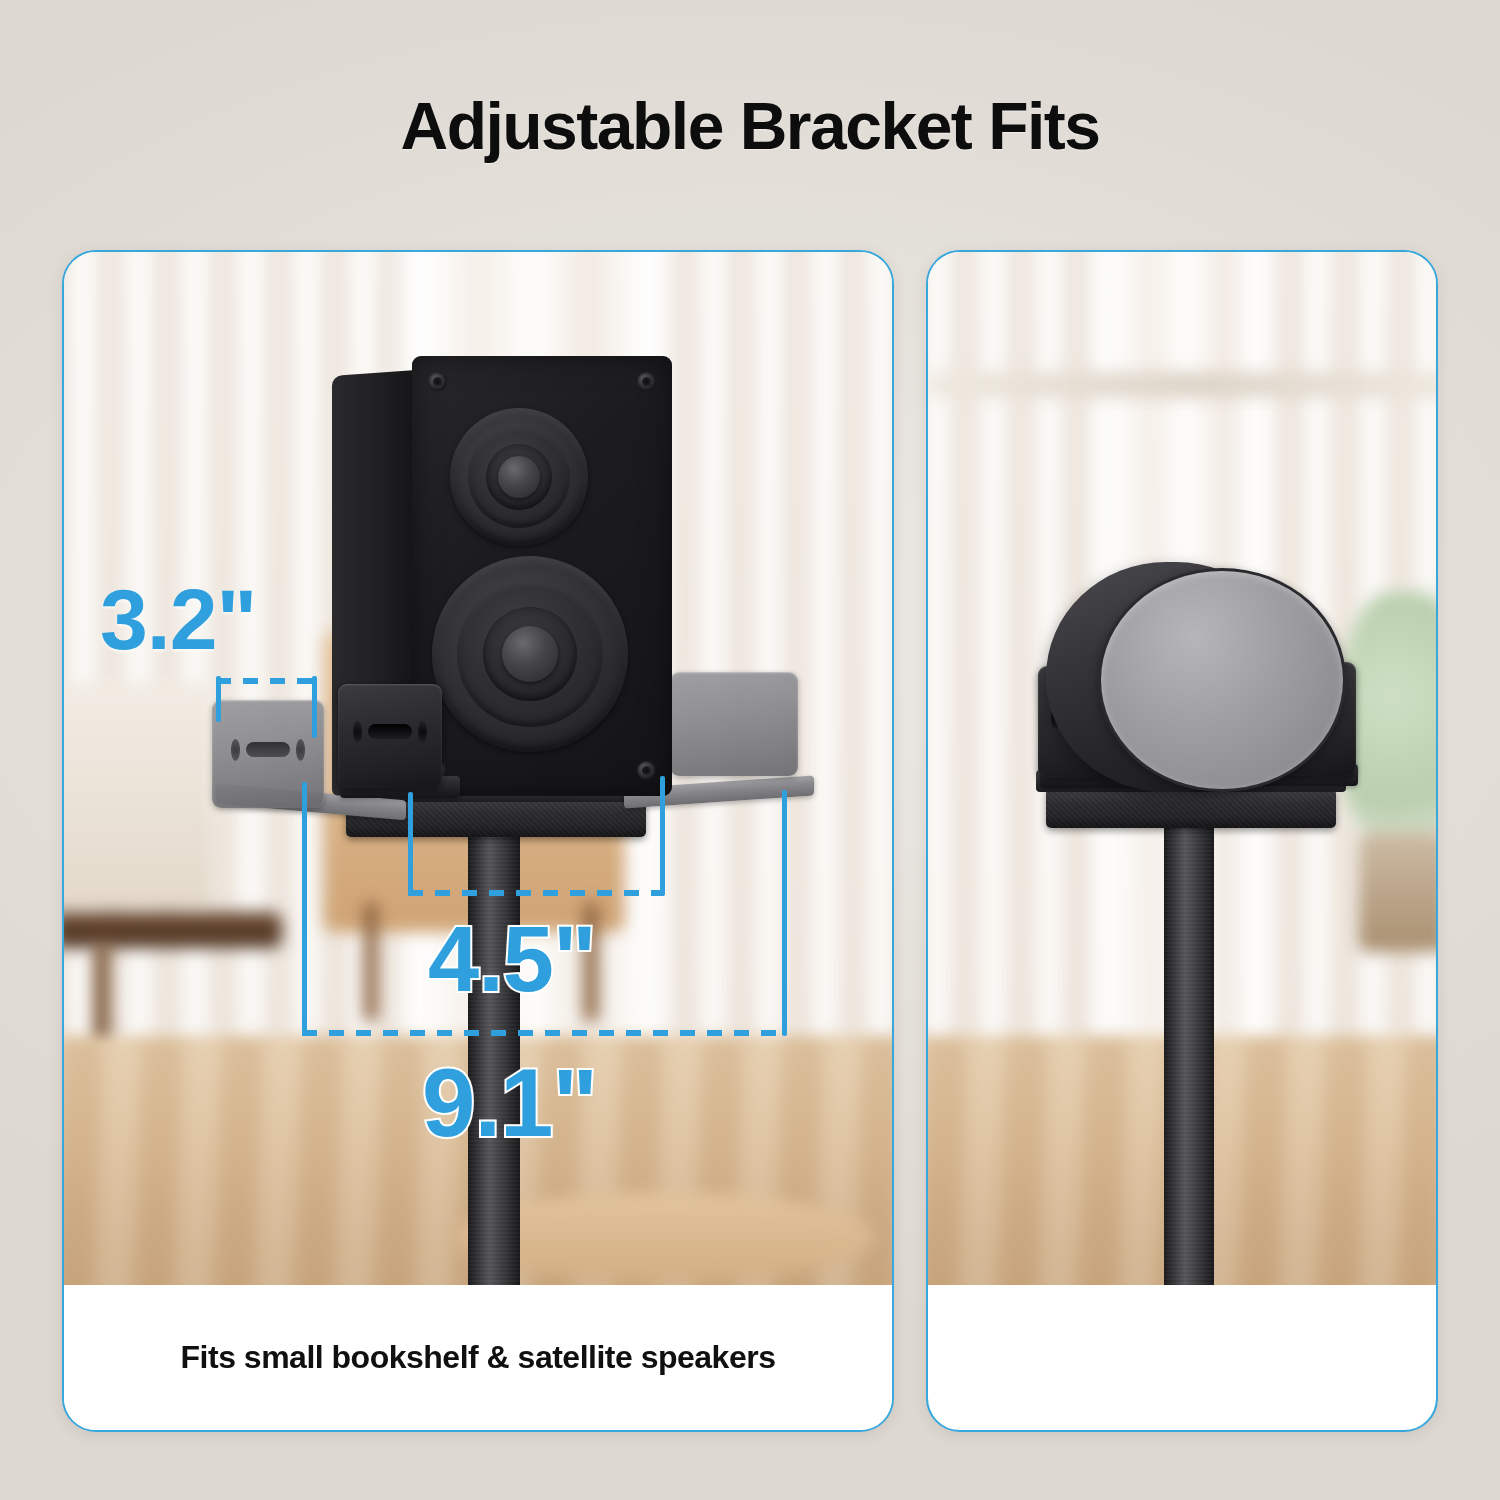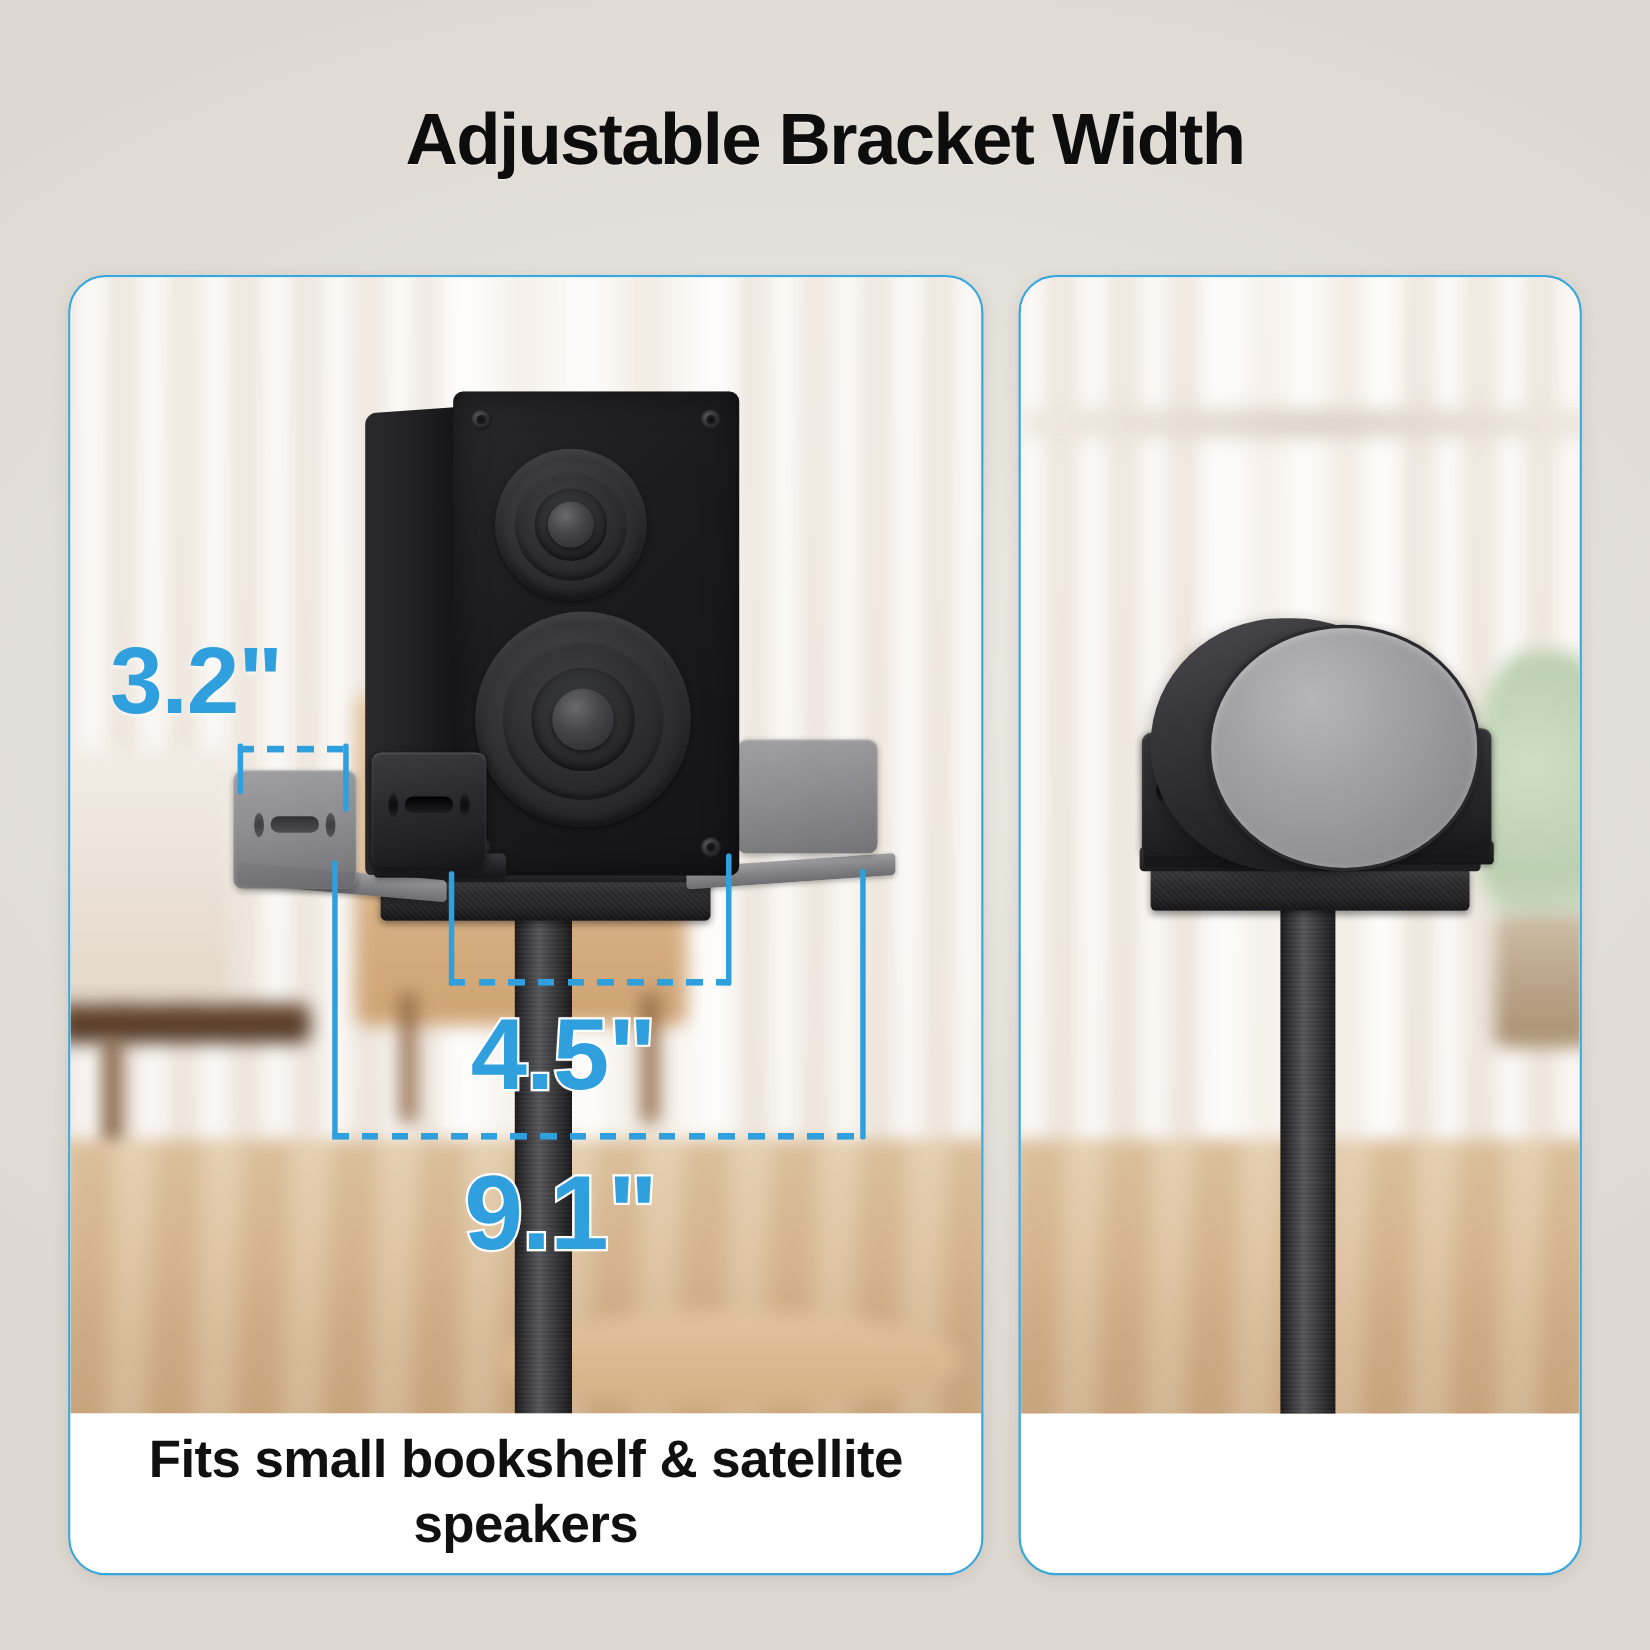--- a/index.html
+++ b/index.html
@@ -28,21 +28,21 @@
     box-shadow:0 3px 14px rgba(90,80,70,.13);
   }
   #panel-left { left:62px;  width:832px; }
   #panel-right{ left:926px; width:512px; }
 
   .photo{ position:absolute; left:0; top:0; right:0; bottom:145px; overflow:hidden; }
   .caption{
     position:absolute; left:0; right:0; bottom:0; height:145px;
     background:#fff; display:flex; align-items:center; justify-content:center;
     text-align:center; padding:0 18px;
-    font-size:48px; font-weight:bold; line-height:1.22; color:#101010;
+    font-size:32px; font-weight:bold; line-height:1.22; color:#101010;
     letter-spacing:-.5px;
   }
   #panel-right .caption{ font-size:36px; }
 
   
   .room{ position:absolute; inset:-40px; filter:blur(0px); }
   .wall{
     position:absolute; left:0; right:0; top:0; height:76%;
     background:linear-gradient(180deg,#f6f2ee 0%,#f3eee8 60%,#efe8e0 100%);
   }
@@ -192,21 +192,21 @@
   .round-face{
     position:absolute; border-radius:50% / 50%;
     background:radial-gradient(ellipse at 38% 30%,#b6b6b8 0%,#9e9ea1 44%,#8d8d90 78%,#7e7e82 100%);
     border:3px solid #2a2a2e;
     box-shadow:inset 0 2px 8px rgba(255,255,255,.3), 0 3px 10px rgba(0,0,0,.35);
   }
 </style>
 </head>
 <body>
 
-<div id="page-title">Adjustable Bracket Width</div>
+<div id="page-title">Adjustable Bracket Fits</div>
 
 <div class="panel" id="panel-left">
 
   <div class="photo">
 
     <div class="room">
       <div class="wall"></div>
       <div class="curtain stripes" style="left:-10px;width:420px;"></div>
       <div class="curtain" style="left:360px;width:300px;"></div>
       <div class="curtain stripes" style="left:620px;width:340px;"></div>

